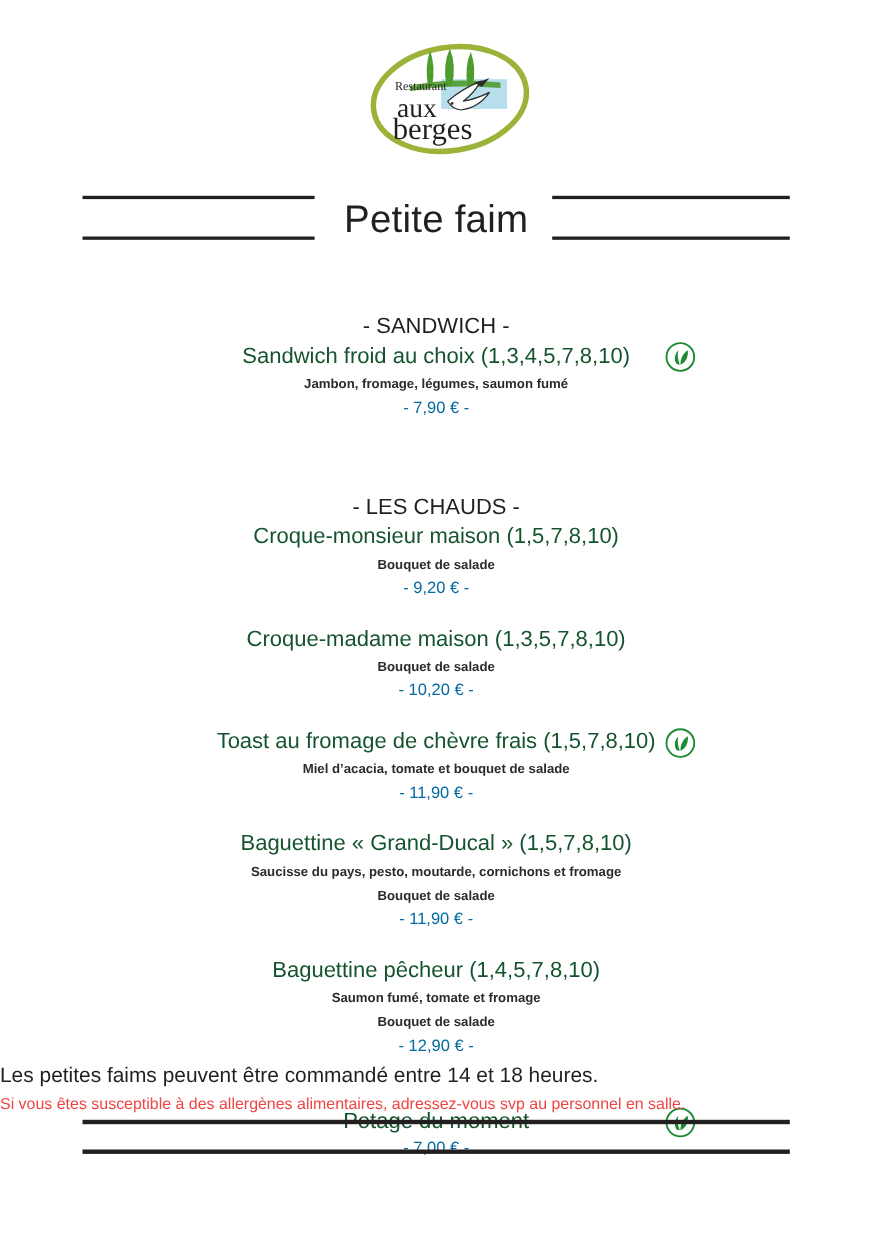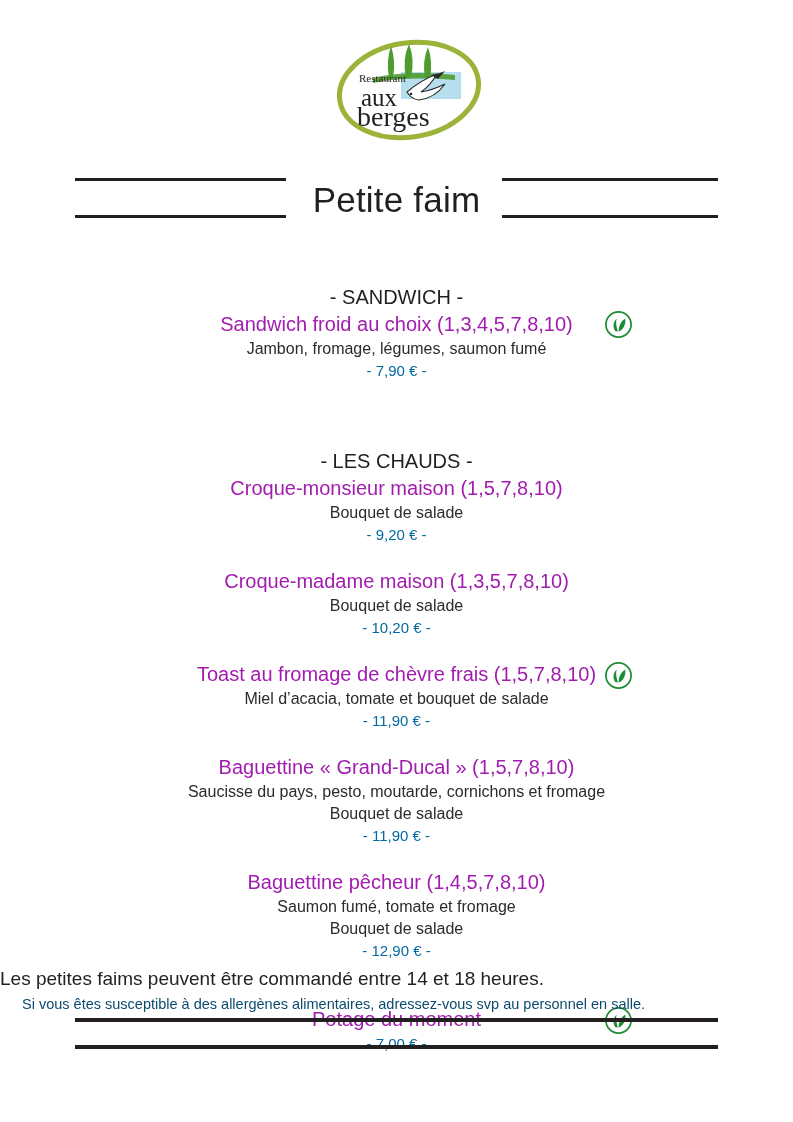--- a/index.html
+++ b/index.html
@@ -81,26 +81,26 @@
     line-height: 26px;
     font-weight: 400;
     color: #231f20;
     margin-bottom: 1px;
     margin-top: 44px;
   }
   .item-name {
     font-size: 20px;
     line-height: 27px;
     font-weight: 400;
-    color: #a21caf;
+    color: #14532d;
   }
   .item-desc {
-    font-size: 16px;
+    font-size: 12px;
     line-height: 22px;
-    font-weight: 400;
+    font-weight: 700;
     color: #2c2a2b;
   }
   .item-price {
     font-size: 15px;
     line-height: 22px;
     font-weight: 400;
     color: #0369a1;
   }
   .gap { height: 22px; }
 
@@ -121,22 +121,21 @@
     text-align: left;
   }
   .foot-line-1 {
     font-size: 19px;
     line-height: 26px;
     color: #231f20;
   }
   .foot-line-2 {
     font-size: 14.5px;
     line-height: 24px;
-    color: #0c4a6e;
-    padding-left: 22px;
+    color: #ef4444;
   }
   .bottom-rule {
     position: absolute;
     left: 75px;
     width: 643px;
     height: 4px;
     background: #231f20;
   }
   .bottom-rule-1 { top: 1018px; }
   .bottom-rule-2 { top: 1045px; }

